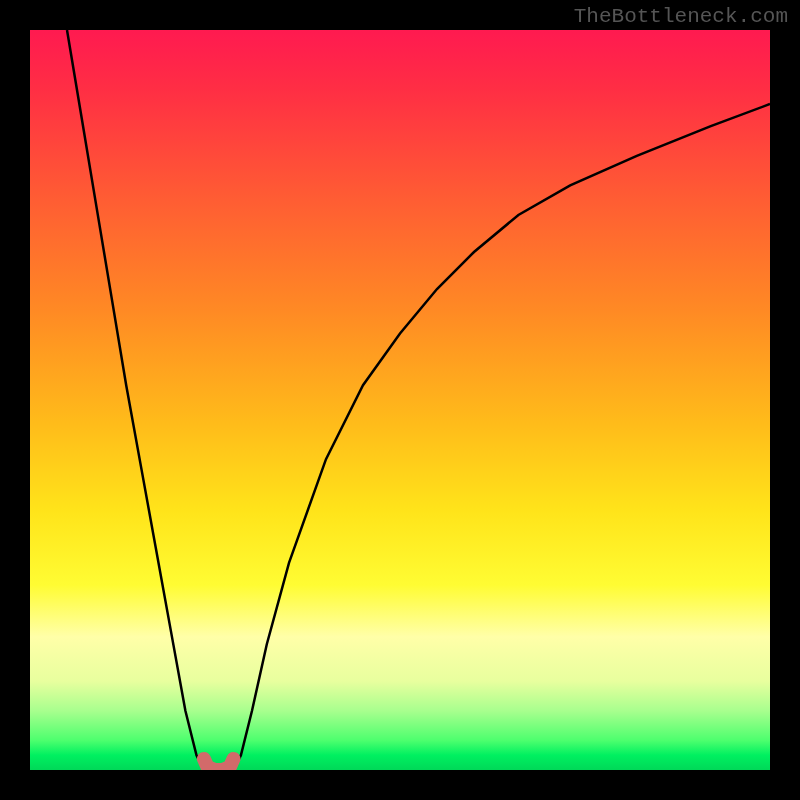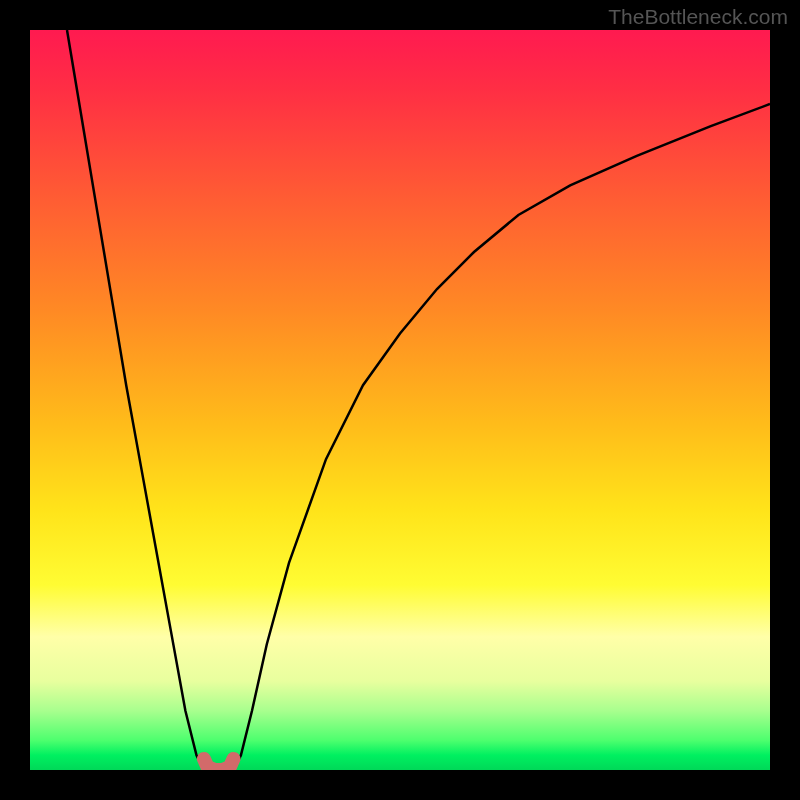--- a/index.html
+++ b/index.html
@@ -54,20 +54,21 @@
     height: 100%;
   }
   .watermark {
     position: absolute;
     top: 5px;
     right: 12px;
     color: #555;
     font-size: 21px;
     font-weight: 400;
     user-select: none;
+    font-family: Liberation Mono, monospace;
   }
 </style>
 </head>
 <body>
 
 <div class="outer">
   <div class="watermark">TheBottleneck.com</div>
 
   <div class="plot">
     <div class="gradient-bg"></div>

